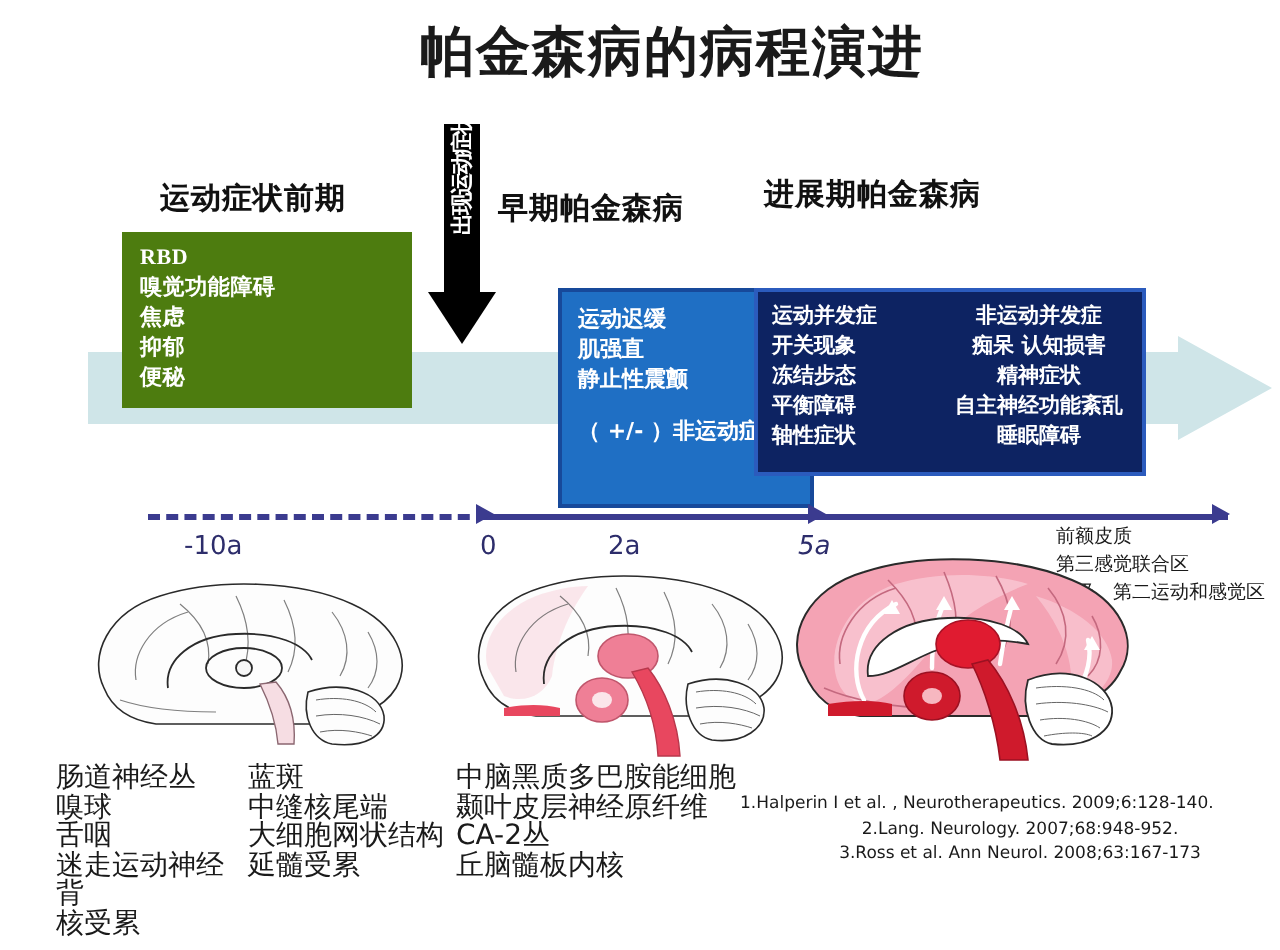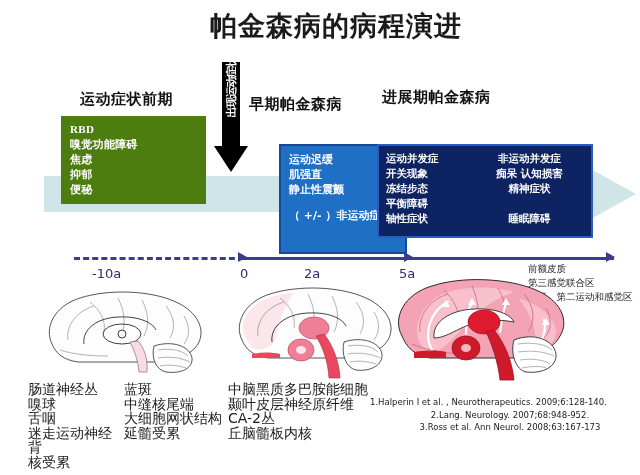--- a/index.html
+++ b/index.html
@@ -119,21 +119,21 @@
   #panel-early .line {
     color: #ffffff;
     font-size: 11px;
     font-weight: bold;
     line-height: 15px;
   }
   #panel-early .line.spaced { margin-top: 11px; }
 
   #panel-adv {
     left: 361px; top: 144px;
-    width: 216px; height: 94px;
+    width: 196px; height: 94px;
     background: #0d2362;
     border: 2px solid #2b5bbd;
     padding: 5px 0 0 0;
   }
   #panel-adv .row {
     display: flex;
     line-height: 15px;
   }
   #panel-adv .c1 {
     width: 82px;
@@ -180,21 +180,21 @@
   .tl-tick {
     position: absolute;
     top: 18px;
     font-size: 13px;
     color: #2d2d6b;
     font-weight: normal;
   }
   #tick-0 { left: 76px; }
   #tick-1 { left: 224px; }
   #tick-2 { left: 288px; }
-  #tick-3 { left: 383px; }
+  #tick-3 { left: 383px; font-style: italic; }
 
   
   #region-labels {
     position: absolute;
     left: 512px; top: 262px;
     width: 128px;
   }
   #region-labels .line {
     font-size: 9.5px;
     color: #1a1a1a;
@@ -273,20 +273,21 @@
     <div class="row">
       <div class="c1">开关现象</div>
       <div class="c2">痴呆  认知损害</div>
     </div>
     <div class="row">
       <div class="c1">冻结步态</div>
       <div class="c2">精神症状</div>
     </div>
     <div class="row">
       <div class="c1">平衡障碍</div>
+      <div class="c2">自主神经功能紊乱</div>
     </div>
     <div class="row">
       <div class="c1">轴性症状</div>
       <div class="c2">睡眠障碍</div>
     </div>
   </div>
 
   <div id="timeline">
     <div id="tl-dashed"></div>
     <div id="tl-solid"></div>

